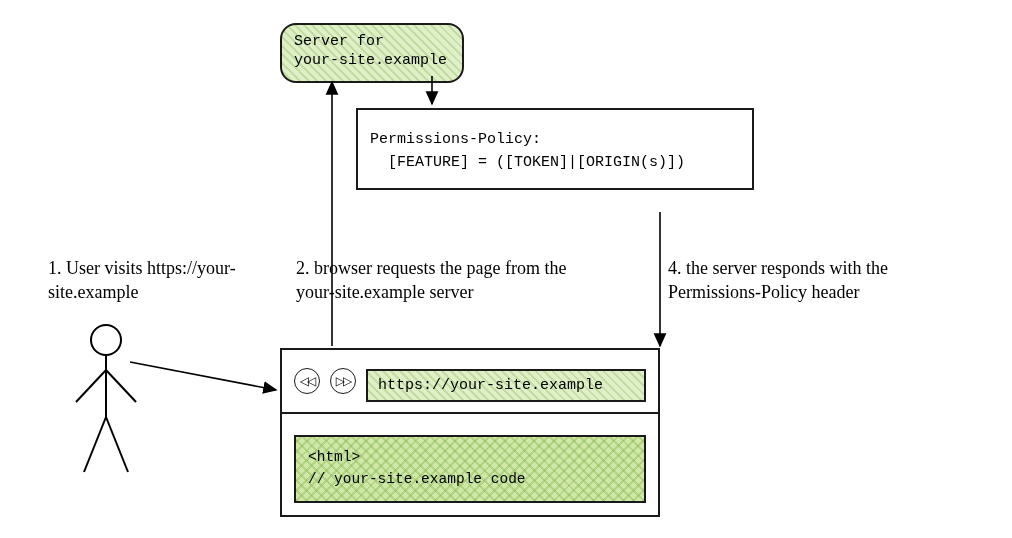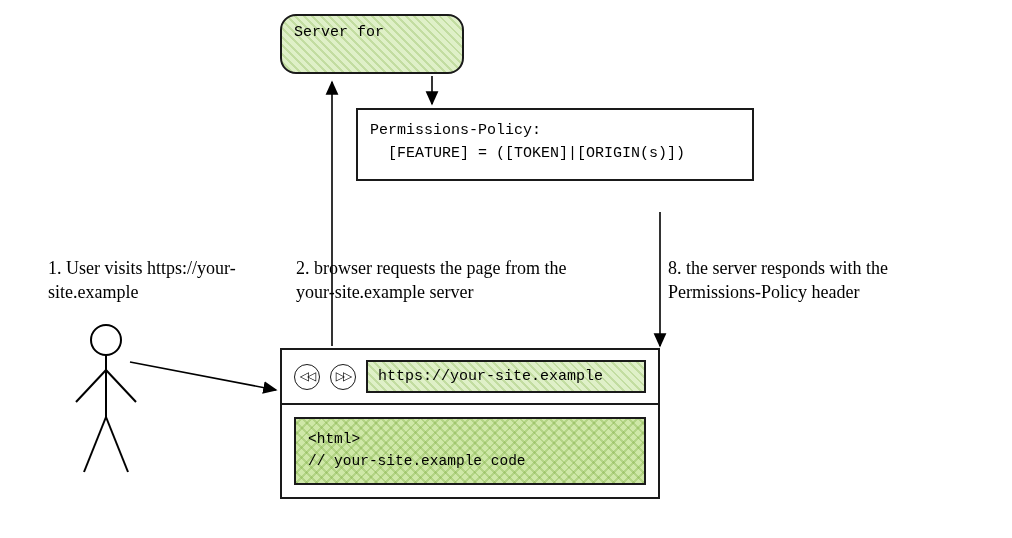--- a/index.html
+++ b/index.html
@@ -5,21 +5,21 @@
   * { box-sizing: border-box; }
   body {
     margin: 0;
     padding: 0;
     width: 1012px;
     height: 538px;
     background: #fff;
     font-family: "Comic Sans MS", "Segoe Script", cursive;
     position: relative;
   }
-  .mono { font-family: "Courier New", Courier, monospace; }
+  .mono { font-family: "Courier New", Courier, monospace; margin-top: 9px; }
   .stage { position: relative; width: 1012px; height: 538px; }
   .abs { position: absolute; }
 
   
   .hatch-green {
     background-color: #dff0c8;
     background-image: repeating-linear-gradient(45deg,
       rgba(120,170,60,0.28) 0, rgba(120,170,60,0.28) 2px,
       transparent 2px, transparent 6px);
   }
@@ -126,32 +126,33 @@
     width: 1012px; height: 538px;
     pointer-events: none;
   }
 </style>
 </head>
 <body>
 <div class="stage">
 
   <div class="abs server-box hatch-green mono">
     <span>Server for</span><br>
+    <span>your-site.example</span>
   </div>
 
   <div class="abs resp-box">
     <div class="resp-body mono">
       <span>Permissions-Policy:</span>
       <span class="indent">[FEATURE] = ([TOKEN]|[ORIGIN(s)])</span>
     </div>
   </div>
 
   <div class="abs step step1">1. User visits https://your-site.example</div>
   <div class="abs step step2">2. browser requests the page from the your-site.example server</div>
-  <div class="abs step step3">8. the server responds with the Permissions-Policy header</div>
+  <div class="abs step step3">4. the server responds with the Permissions-Policy header</div>
 
   <svg class="abs person" viewBox="0 0 80 160">
     <circle cx="40" cy="18" r="15" fill="none" stroke="#000" stroke-width="2"></circle>
     <line x1="40" y1="33" x2="40" y2="95" stroke="#000" stroke-width="2"></line>
     <line x1="40" y1="48" x2="10" y2="80" stroke="#000" stroke-width="2"></line>
     <line x1="40" y1="48" x2="70" y2="80" stroke="#000" stroke-width="2"></line>
     <line x1="40" y1="95" x2="18" y2="150" stroke="#000" stroke-width="2"></line>
     <line x1="40" y1="95" x2="62" y2="150" stroke="#000" stroke-width="2"></line>
   </svg>
 

